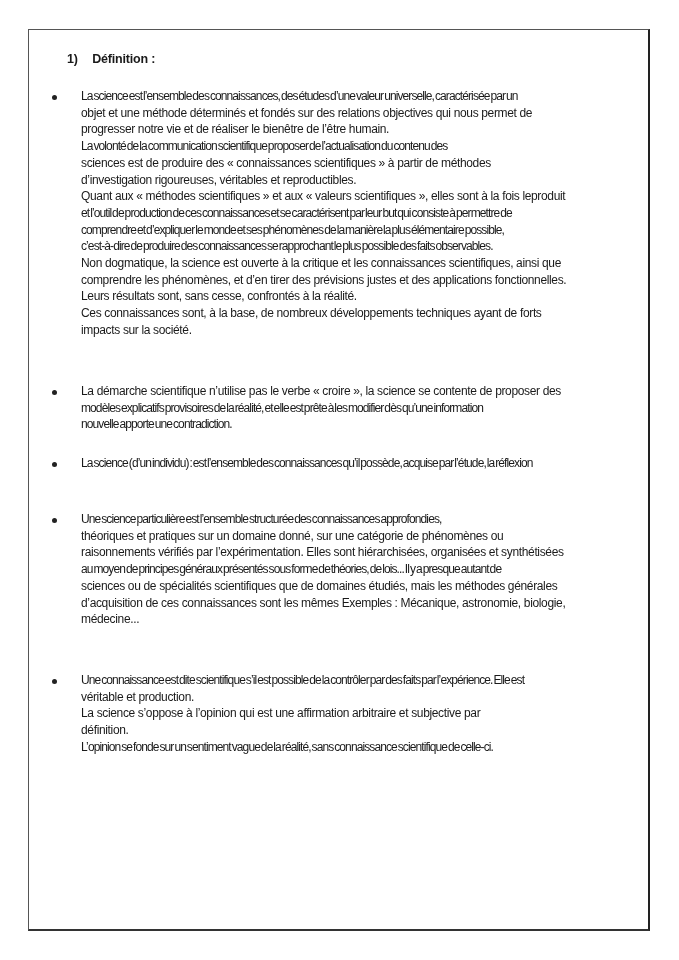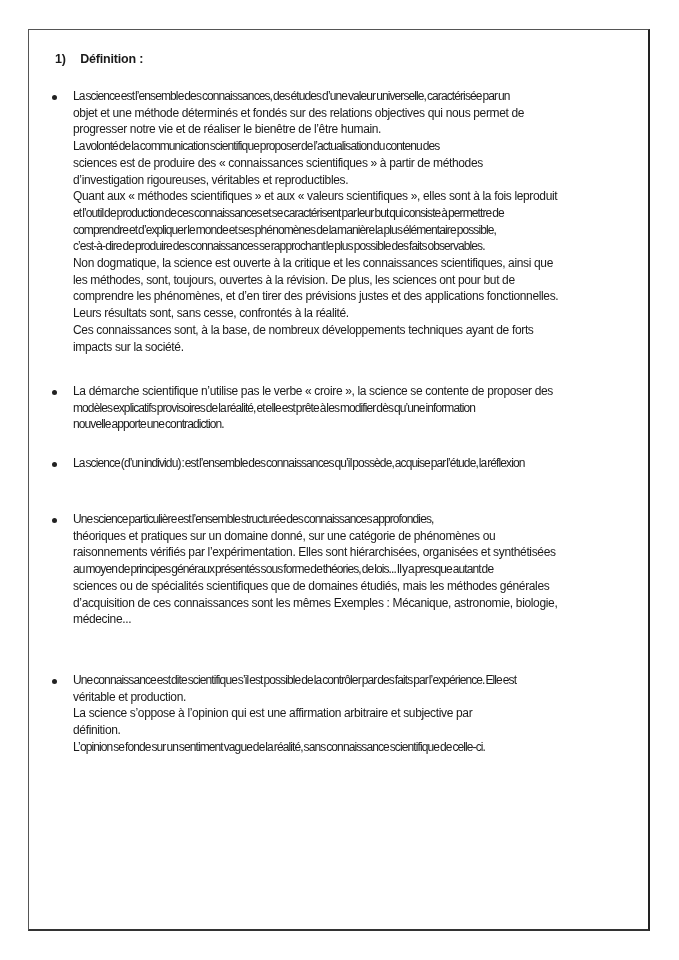--- a/index.html
+++ b/index.html
@@ -22,21 +22,21 @@
       width: 622px;
       height: 902px;
       border: 1px solid #555;
       border-right: 2px solid #222;
       border-bottom: 2px solid #333;
       box-sizing: border-box;
       background: #fff;
     }
     .heading {
       position: absolute;
-      left: 55px;
+      left: 67px;
       top: 52px;
       font-size: 12.5px;
       font-weight: bold;
       letter-spacing: -0.2px;
     }
     .heading .num {
       display: inline-block;
       width: 22px;
     }
     .bullet {
@@ -48,21 +48,21 @@
       position: absolute;
       left: 0;
       top: 7px;
       width: 5px;
       height: 5px;
       border-radius: 50%;
       background: #222;
     }
     .bullet .body {
       position: absolute;
-      left: 21px;
+      left: 29px;
       top: 0;
       width: 570px;
     }
     .line {
       display: block;
       font-size: 12px;
       line-height: 16.7px;
       white-space: nowrap;
       letter-spacing: -0.35px;
     }
@@ -88,21 +88,20 @@
     <span class="line">objet et une méthode déterminés et fondés sur des relations objectives qui nous permet de</span>
     <span class="line">progresser notre vie et de réaliser le bienêtre de l’être humain.</span>
     <span class="line tight">La volonté de la communication scientifique proposer de l’actualisation du contenu des</span>
     <span class="line">sciences est de produire des « connaissances scientifiques » à partir de méthodes</span>
     <span class="line">d’investigation rigoureuses, véritables et reproductibles.</span>
     <span class="line">Quant aux « méthodes scientifiques » et aux « valeurs scientifiques », elles sont à la fois leproduit</span>
     <span class="line tight">et l’outil de production de ces connaissances et se caractérisent par leur but qui consiste à permettre de</span>
     <span class="line tight">comprendre et d’expliquer le monde et ses phénomènes de la manière la plus élémentaire possible,</span>
     <span class="line tight">c’est-à-dire de produire des connaissances se rapprochant le plus possible des faits observables.</span>
     <span class="line">Non dogmatique, la science est ouverte à la critique et les connaissances scientifiques, ainsi que</span>
-    <span class="line">les méthodes, sont, toujours, ouvertes à la révision. De plus, les sciences ont pour but de</span>
     <span class="line">comprendre les phénomènes, et d’en tirer des prévisions justes et des applications fonctionnelles.</span>
     <span class="line">Leurs résultats sont, sans cesse, confrontés à la réalité.</span>
     <span class="line">Ces connaissances sont, à la base, de nombreux développements techniques ayant de forts</span>
     <span class="line">impacts sur la société.</span>
   </div>
 </div>
 
 <div class="bullet" style="top:383px;">
   <span class="dot"></span>
   <div class="body">

